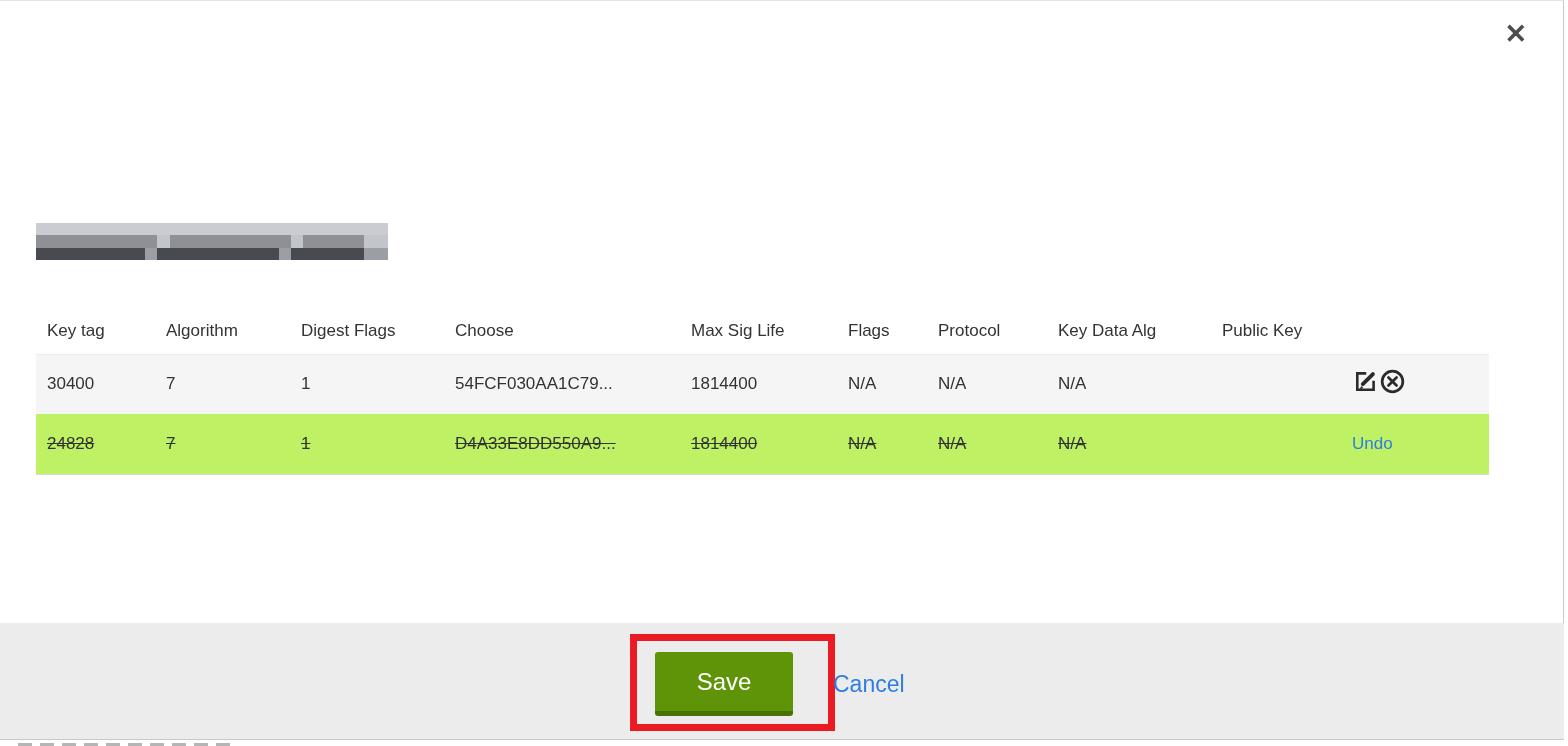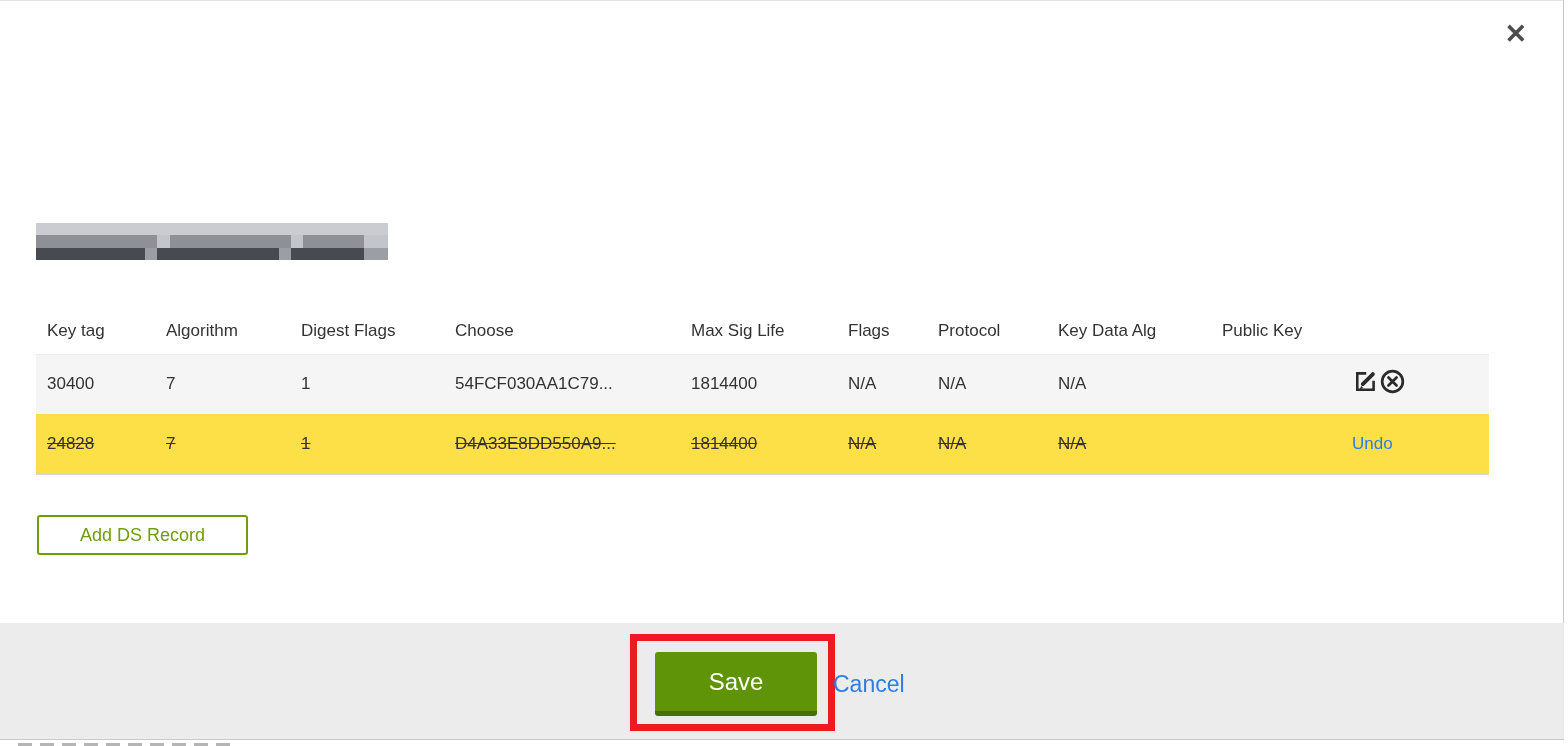--- a/index.html
+++ b/index.html
@@ -19,35 +19,35 @@
 
   .instruction { position:absolute; left:36px; top:286px; font-size:19px; color:#2f2f2f; }
 
   .ds-table { position:absolute; left:36px; top:307px; width:1453px;
               border-collapse:collapse; table-layout:fixed; font-size:17px; }
   .ds-table th { font-weight:400; text-align:left; color:#333; height:46px;
                  vertical-align:middle; padding-left:11px; white-space:nowrap; }
   .ds-table td { height:60px; vertical-align:middle; padding-left:11px;
                  white-space:nowrap; overflow:hidden; }
   tr.row-normal  { background:#f5f5f5; border-top:1px solid #ececec; }
-  tr.row-deleted { background:#fde047; border-bottom:1px solid #d9d9d9; }
+  tr.row-deleted { background:#bef264; border-bottom:1px solid #d9d9d9; }
   tr.row-deleted td .cellval { text-decoration:line-through; }
   td.actions { text-align:left; padding-right:6px; }
   .icon-btn { display:inline-block; vertical-align:middle; cursor:pointer; }
   .undo-link { color:var(--link_blue); font-size:17px; cursor:pointer;
                text-decoration:none; padding-right:10px; }
 
   .add-btn { position:absolute; left:37px; top:514px; width:211px; height:40px;
              background:#fff; border:2px solid var(--outline_green); border-radius:3px;
              color:var(--outline_green); font-size:18px; cursor:pointer;
              font-family:"Liberation Sans", sans-serif; }
 
   .footer { position:absolute; left:0; top:622px; width:1564px; height:117px;
             background:#ececec; border-bottom:1px solid #c9c9c9; }
-  .save-btn { position:absolute; left:655px; top:29px; width:162px; height:64px;
+  .save-btn { position:absolute; left:655px; top:29px; width:138px; height:64px;
               background:var(--accent_green); border:none; border-bottom:5px solid var(--green_dark);
               border-radius:3px; color:#fff; font-size:24px; cursor:pointer;
               font-family:"Liberation Sans", sans-serif; }
   .cancel-link { position:absolute; left:833px; top:48px; font-size:23px;
                  color:var(--link_blue); cursor:pointer; text-decoration:none; }
   .annotation-box { position:absolute; left:630px; top:11px; width:205px; height:97px;
                     border:7px solid var(--annotation_red); pointer-events:none; }
 
   .page-below { position:absolute; left:0; top:740px; width:1568px; height:6px; background:#fff; }
   .behind-content { position:absolute; left:18px; top:3px; width:215px; height:3px;
@@ -214,21 +214,20 @@
         <td><span class="cellval">N/A</span></td>
         <td><span class="cellval">N/A</span></td>
         <td><span class="cellval"></span></td>
         <td class="actions">
           <a class="undo-link" href="#">Undo</a>
         </td>
       </tr>
     </tbody>
   </table>
 
-  <button class="add-btn">Add DS Record</button>
 
   <div class="footer">
     <div class="annotation-box"></div>
     <button class="save-btn">Save</button>
     <a class="cancel-link" href="#">Cancel</a>
   </div>
 
 </div>
 
 <div class="page-below">

